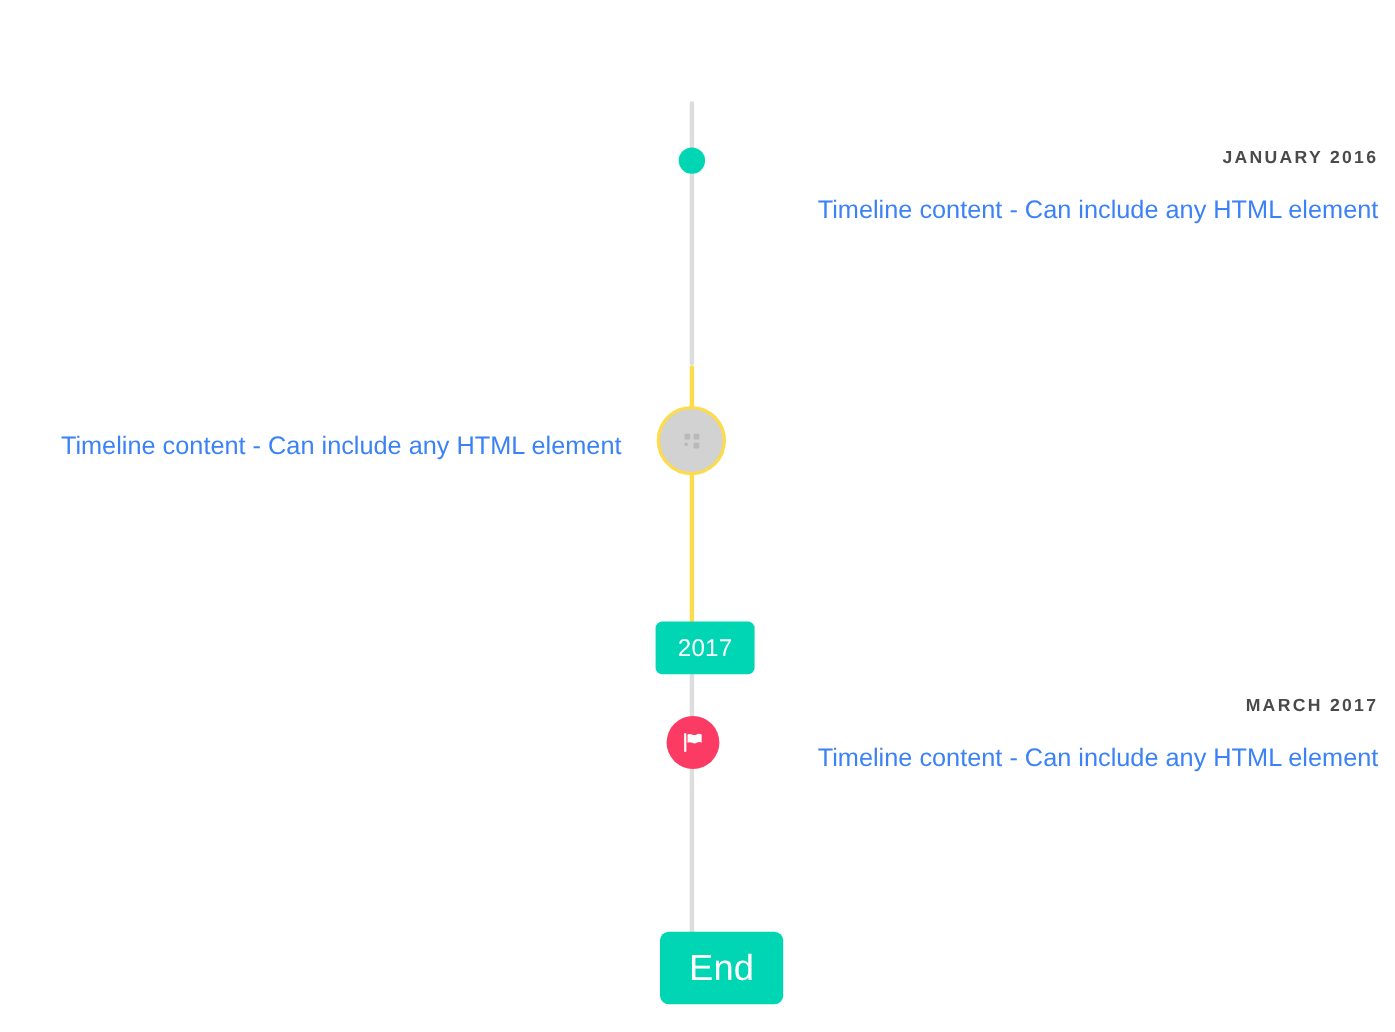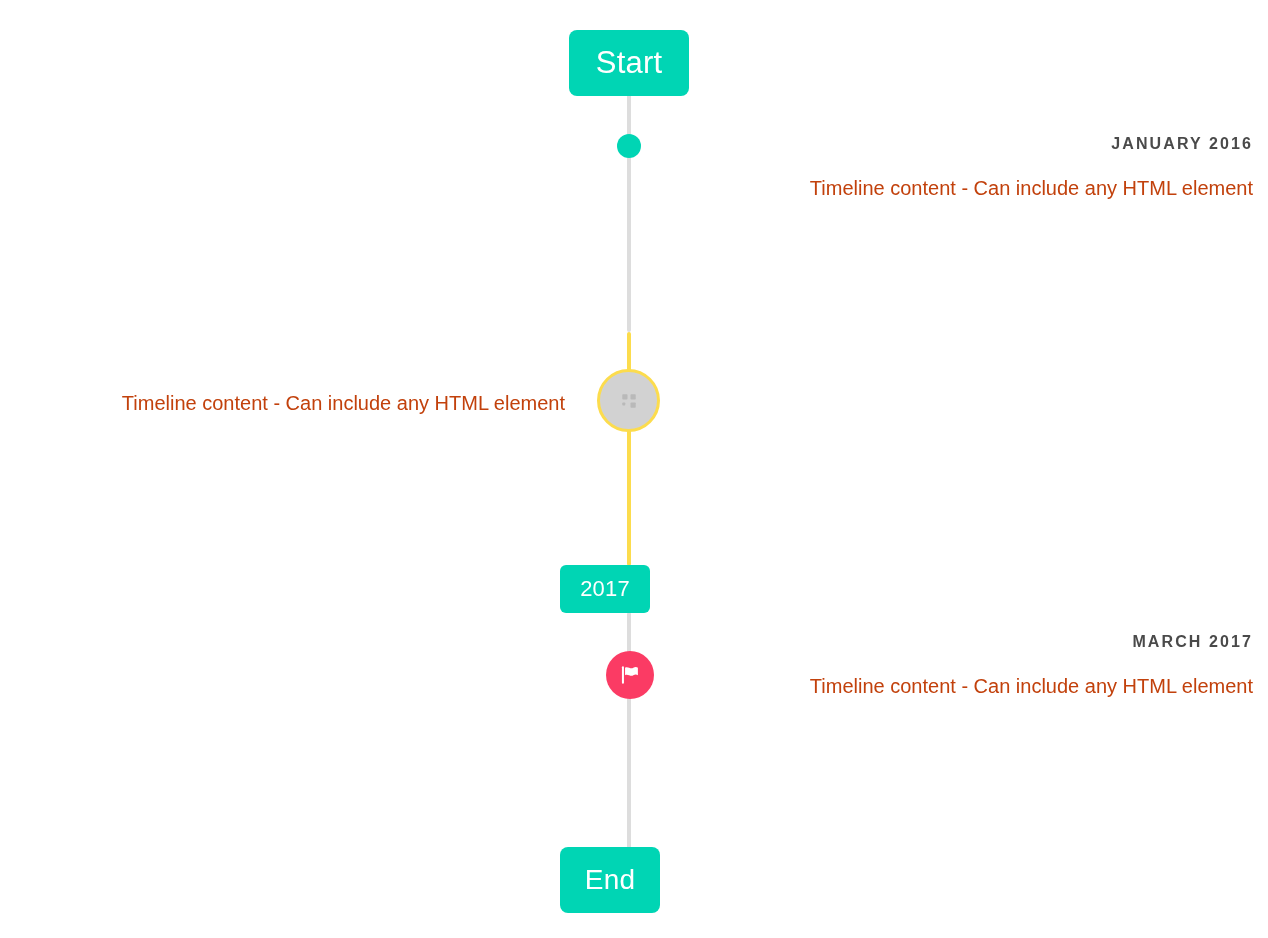--- a/index.html
+++ b/index.html
@@ -43,26 +43,26 @@
     font-weight: 400;
     letter-spacing: 0.2px;
     user-select: none;
   }
   .badge-start {
     left: 569px; top: 30px;
     width: 120px; height: 66px;
     font-size: 31px;
   }
   .badge-end {
-    left: 560px; top: 847px;
-    width: 100px; height: 66px;
-    font-size: 28px;
+    left: 600px; top: 847px;
+    width: 112px; height: 66px;
+    font-size: 33px;
   }
   .badge-mid {
-    left: 560px; top: 565px;
+    left: 596px; top: 565px;
     width: 90px; height: 48px;
     font-size: 22px;
     border-radius: 6px;
   }
 
   
   .item {
     position: absolute;
     width: 560px;
   }
@@ -72,24 +72,24 @@
   .item-date {
     font-size: 16px;
     font-weight: 700;
     letter-spacing: 2.1px;
     color: #4a4a4a;
     text-transform: uppercase;
     line-height: 1.2;
   }
   .item-body {
     margin-top: 22px;
-    font-size: 20px;
+    font-size: 23px;
     font-weight: 400;
     line-height: 1.35;
-    color: #c2410c;
+    color: #3b82f6;
   }
 
   .item-jan   { top: 134px; }
   .item-feb   { top: 368px; }
   .item-mar   { top: 632px; }
 
   
   .marker { position: absolute; }
 
   .marker-dot {
@@ -128,21 +128,20 @@
 </style>
 </head>
 <body>
 
 <div class="timeline-root">
 
   <div class="spine spine-gray-top"></div>
   <div class="spine spine-yellow"></div>
   <div class="spine spine-gray-bottom"></div>
 
-  <div class="badge badge-start">Start</div>
 
   <div class="marker marker-dot"></div>
   <div class="item item-right item-jan">
     <div class="item-date">January 2016</div>
     <div class="item-body">Timeline content - Can include any HTML element</div>
   </div>
 
   <div class="marker marker-ring">
     <svg class="broken-glyph" viewBox="0 0 24 24">
       <rect x="3" y="3" width="7" height="7" rx="1" fill="#7a7a7a"></rect>

